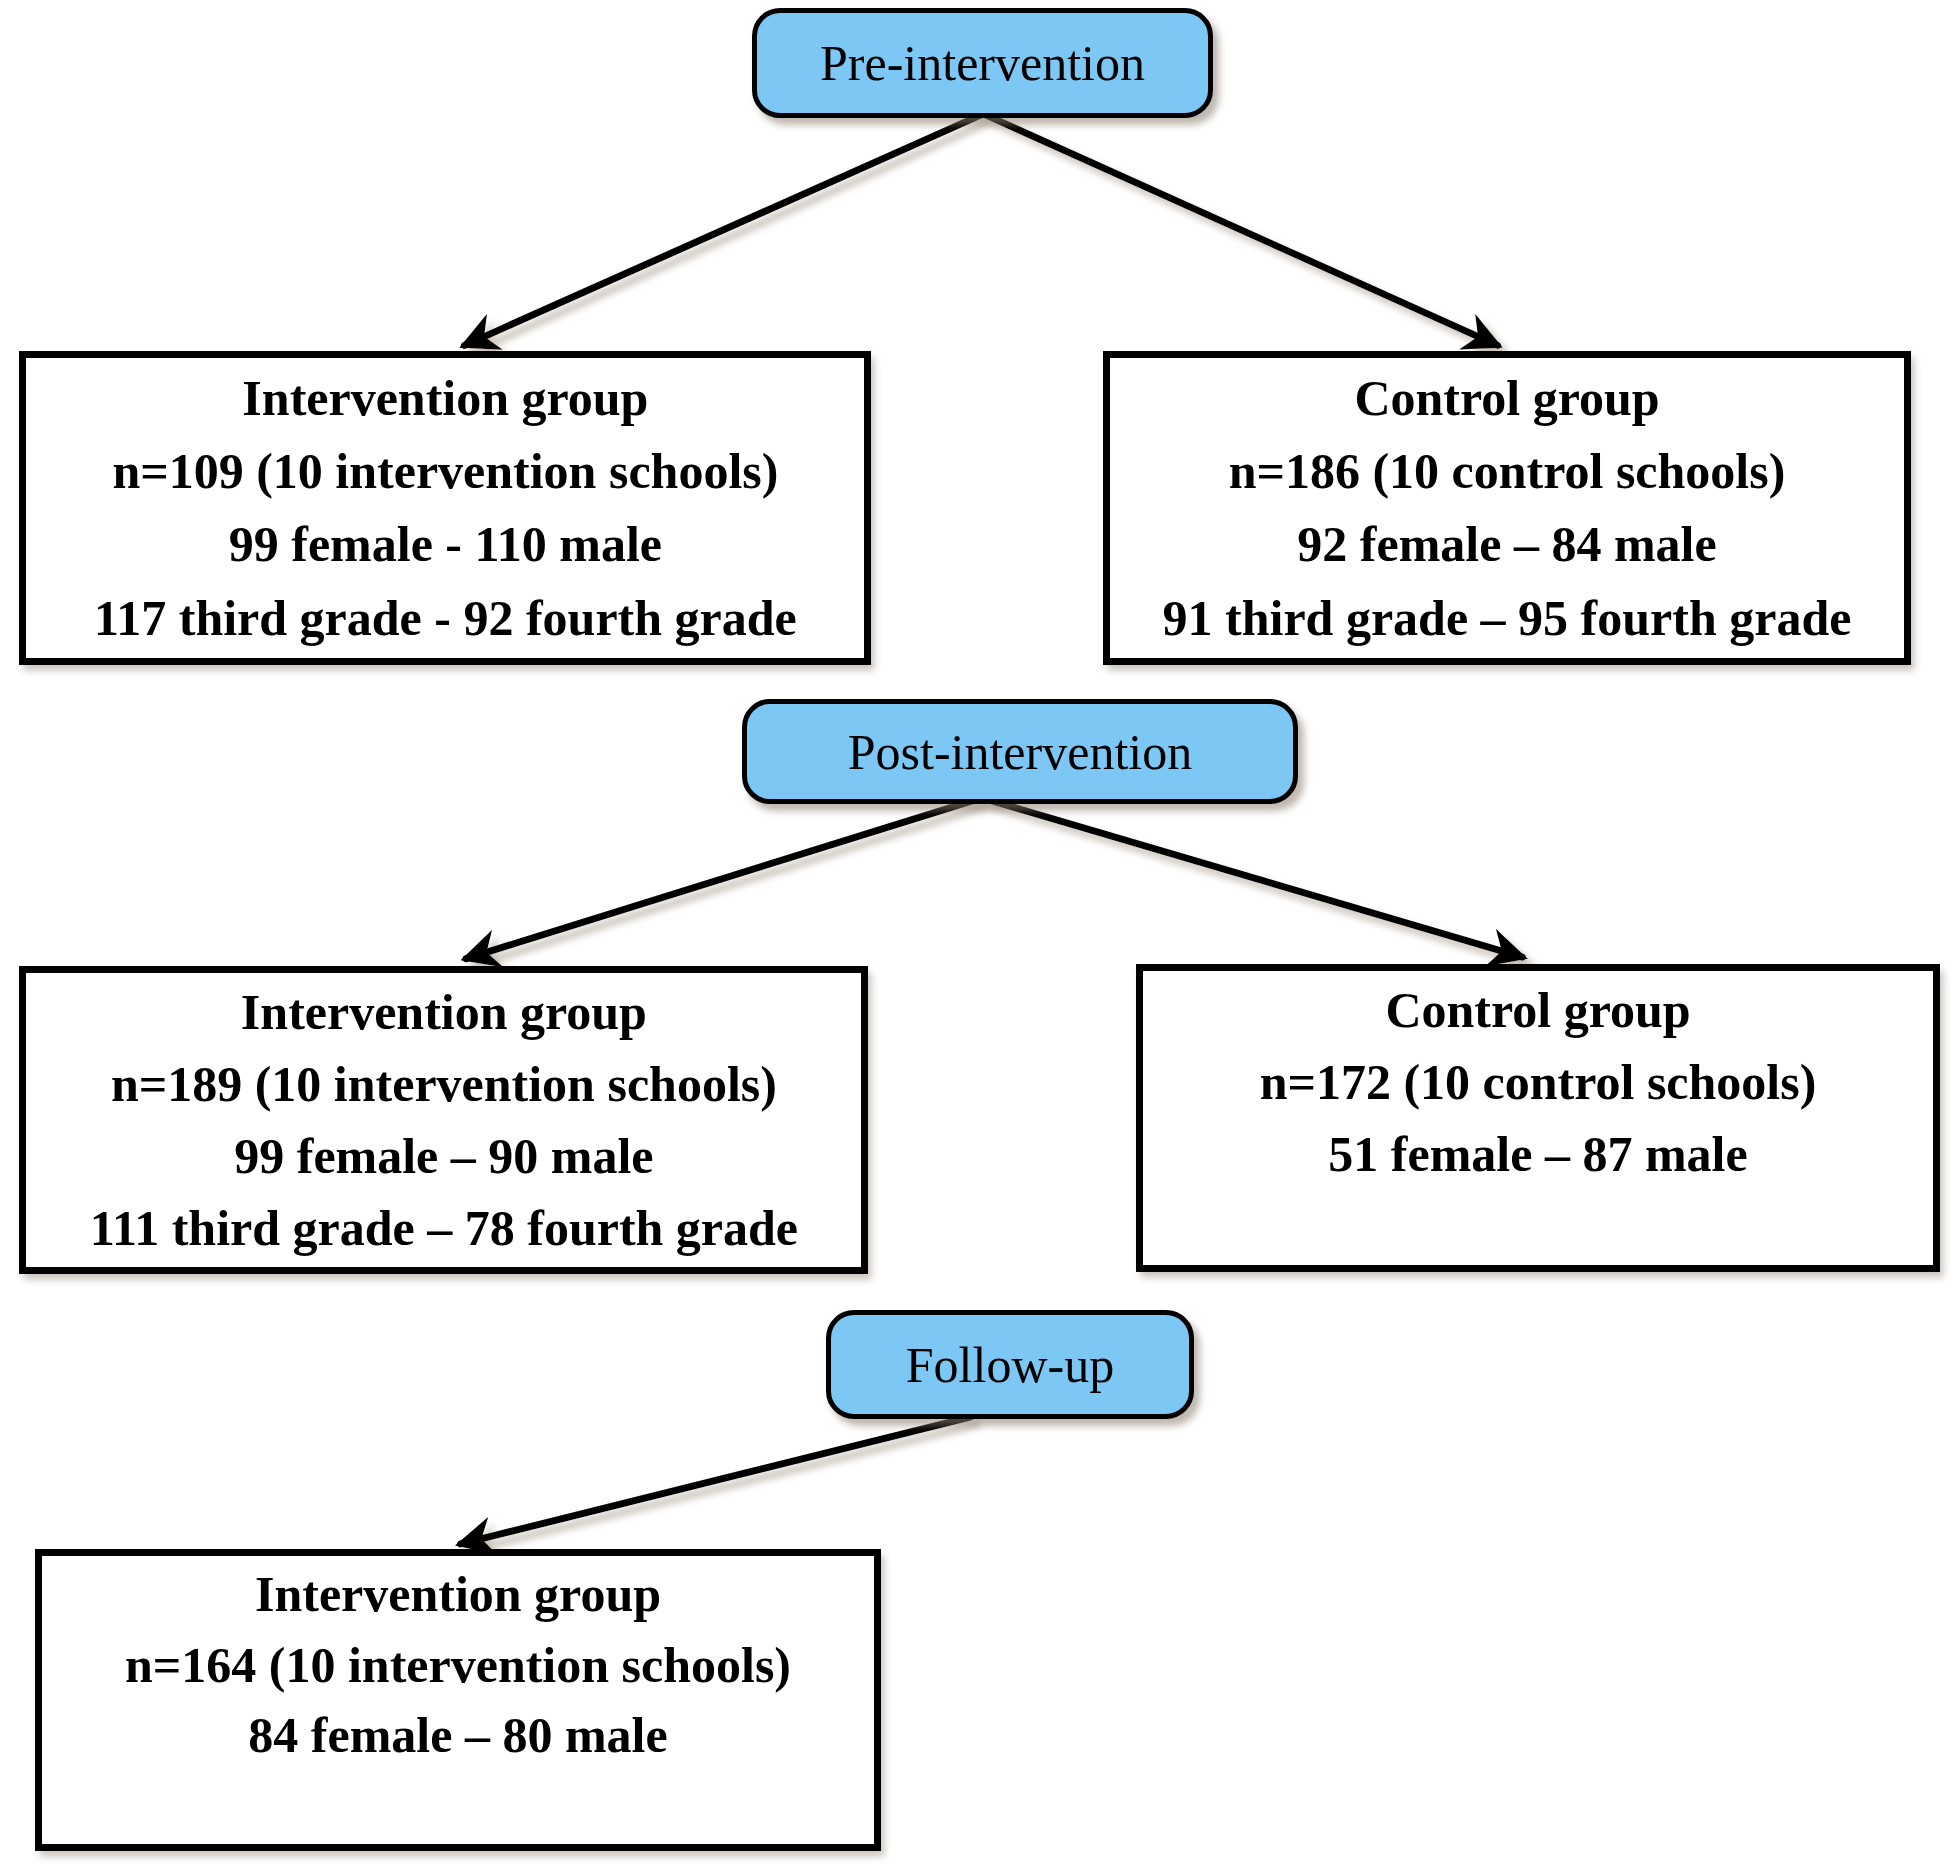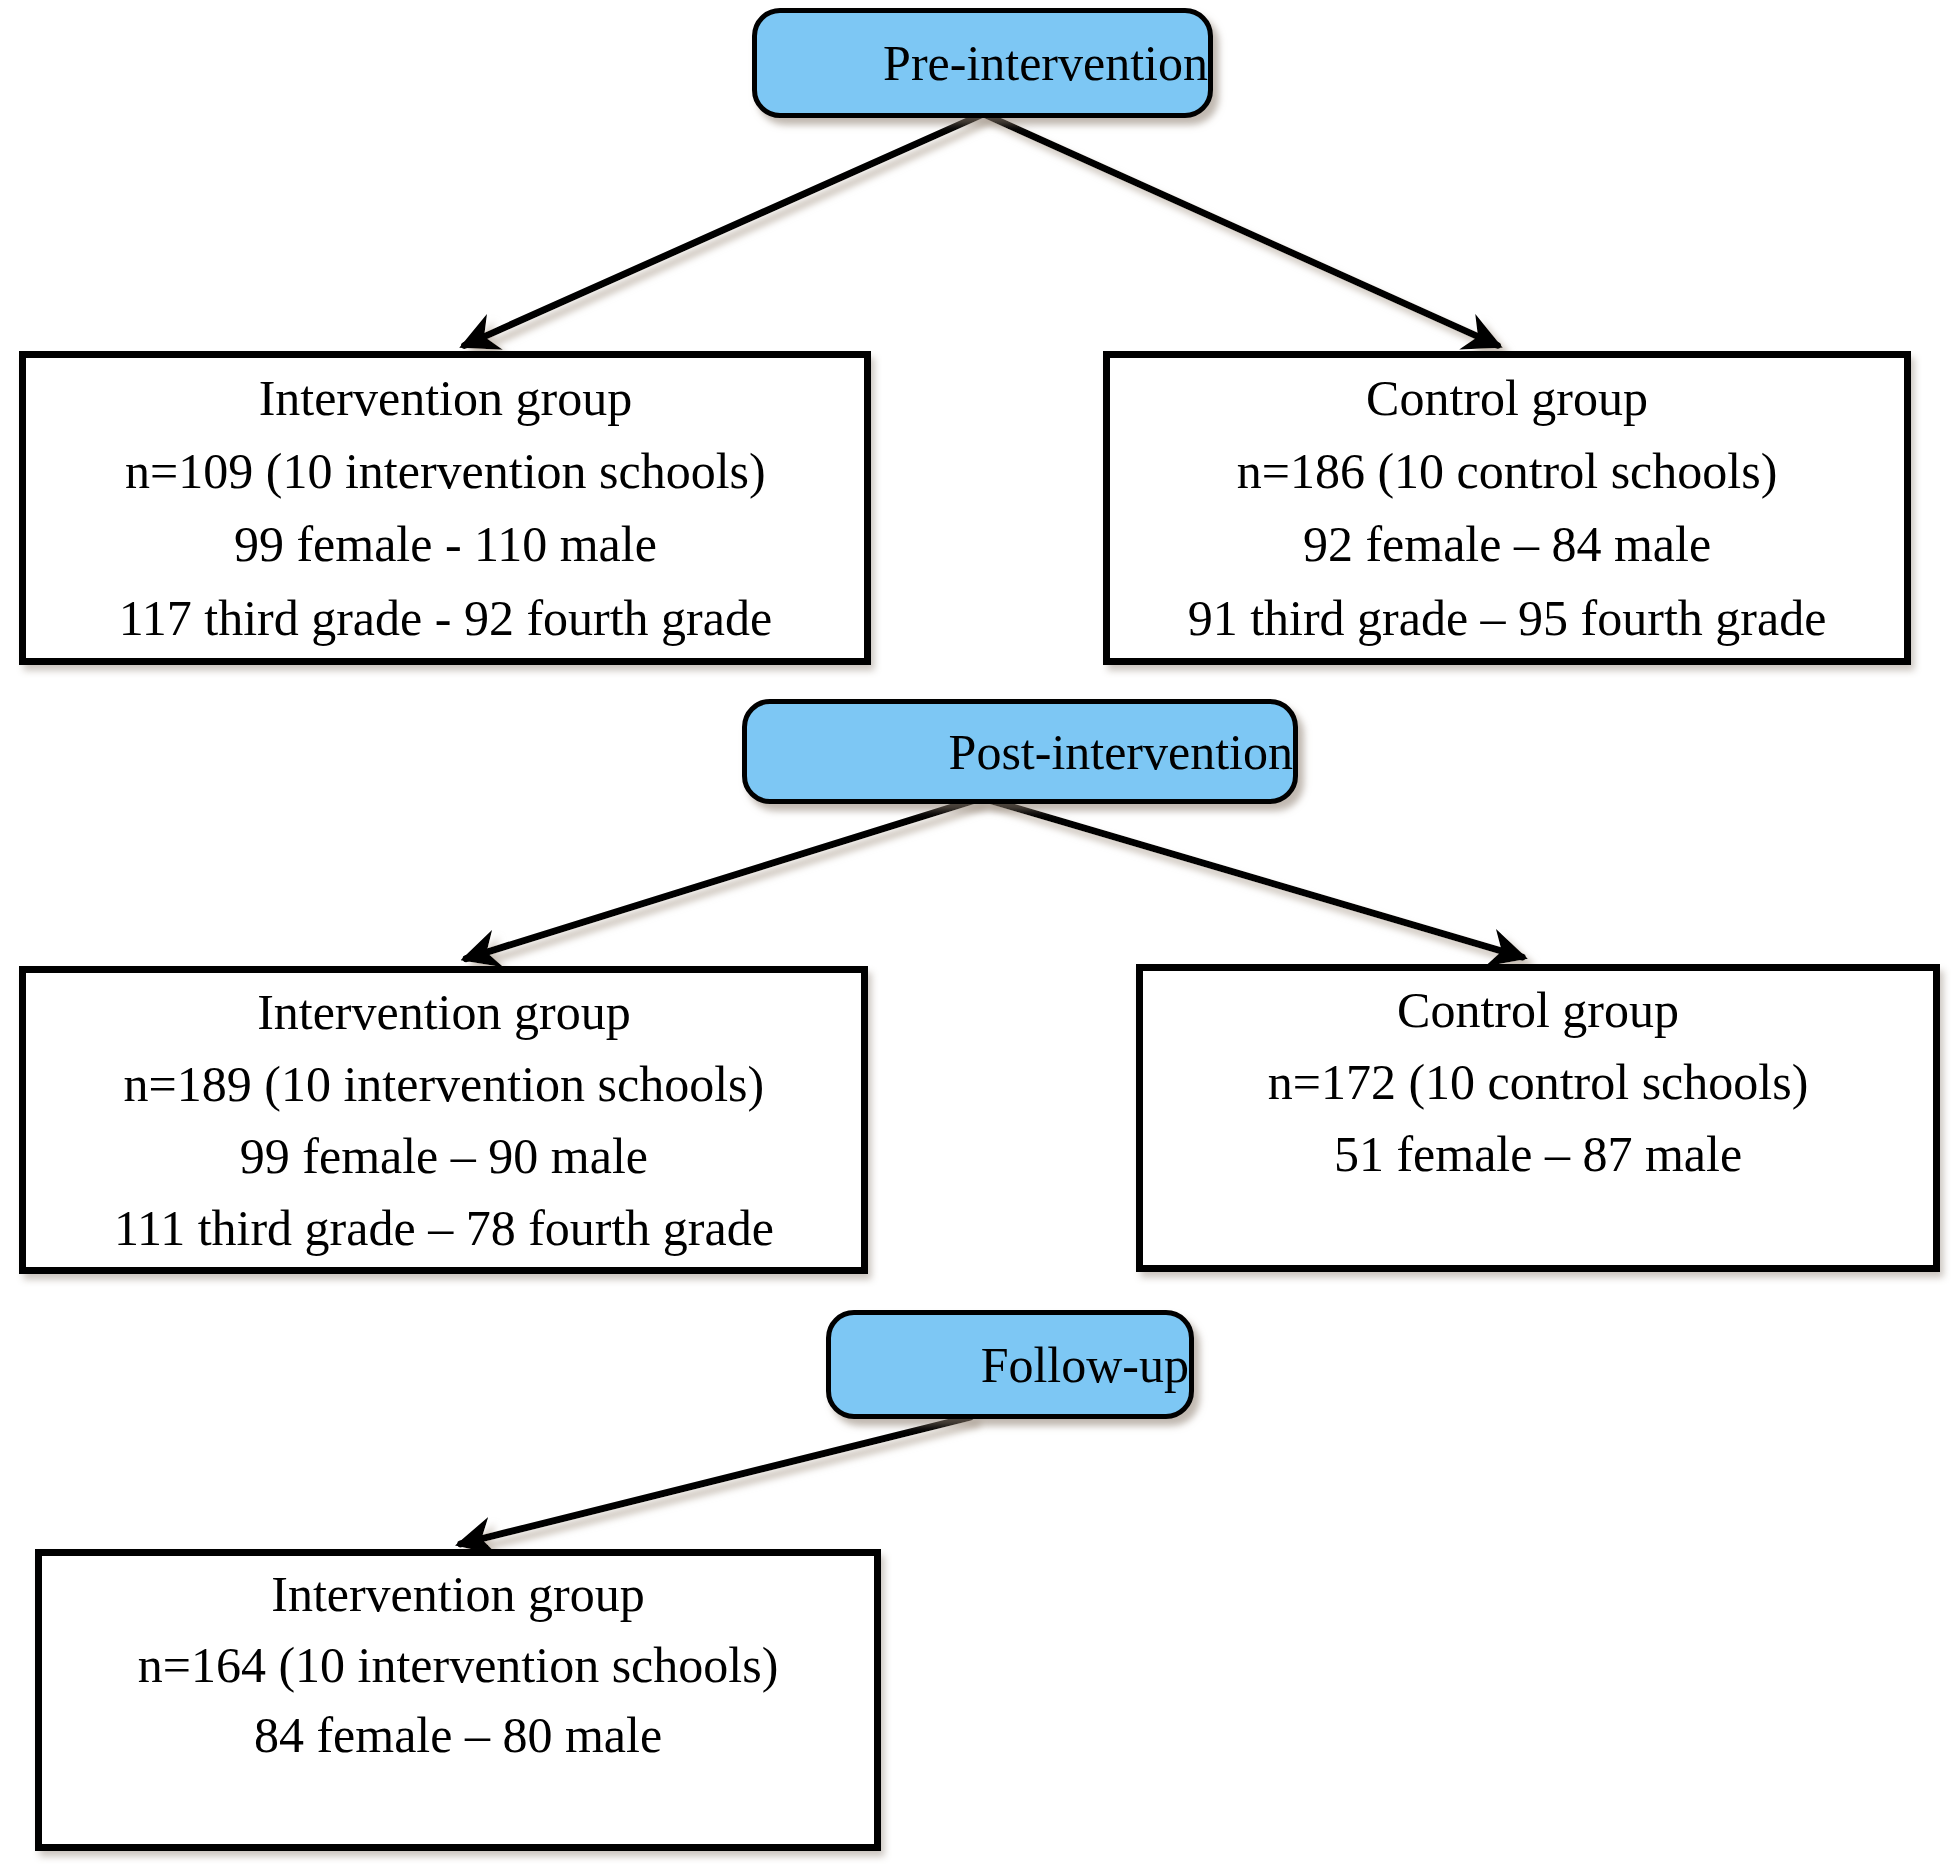--- a/index.html
+++ b/index.html
@@ -24,21 +24,21 @@
     height: 1870px;
     pointer-events: none;
   }
   .stage-pill {
     position: absolute;
     background: var(--accent, #7DC7F4);
     border: 5.4px solid var(--line, #000000);
     border-radius: 28px;
     display: flex;
     align-items: center;
-    justify-content: flex-end;
+    justify-content: center;
     font-size: 50px;
     line-height: 1;
     box-sizing: border-box;
     box-shadow: 5.4px 7px 7.7px rgba(140, 126, 112, 0.55);
     white-space: nowrap;
   }
   .group-box {
     position: absolute;
     background: #ffffff;
     border: 7px solid var(--line, #000000);
@@ -46,20 +46,21 @@
     display: grid;
     grid-template-rows: repeat(4, 1fr);
     align-items: center;
     justify-items: center;
     text-align: center;
     font-size: 50px;
     line-height: 1.05;
     padding: 3.1px 4.6px;
     box-shadow: 3.9px 6.2px 7px rgba(140, 126, 112, 0.45);
     white-space: nowrap;
+    font-weight: bold;
   }
   .group-line {
     display: block;
   }
 </style>
 </head>
 <body>
 
 <div class="canvas">
 

